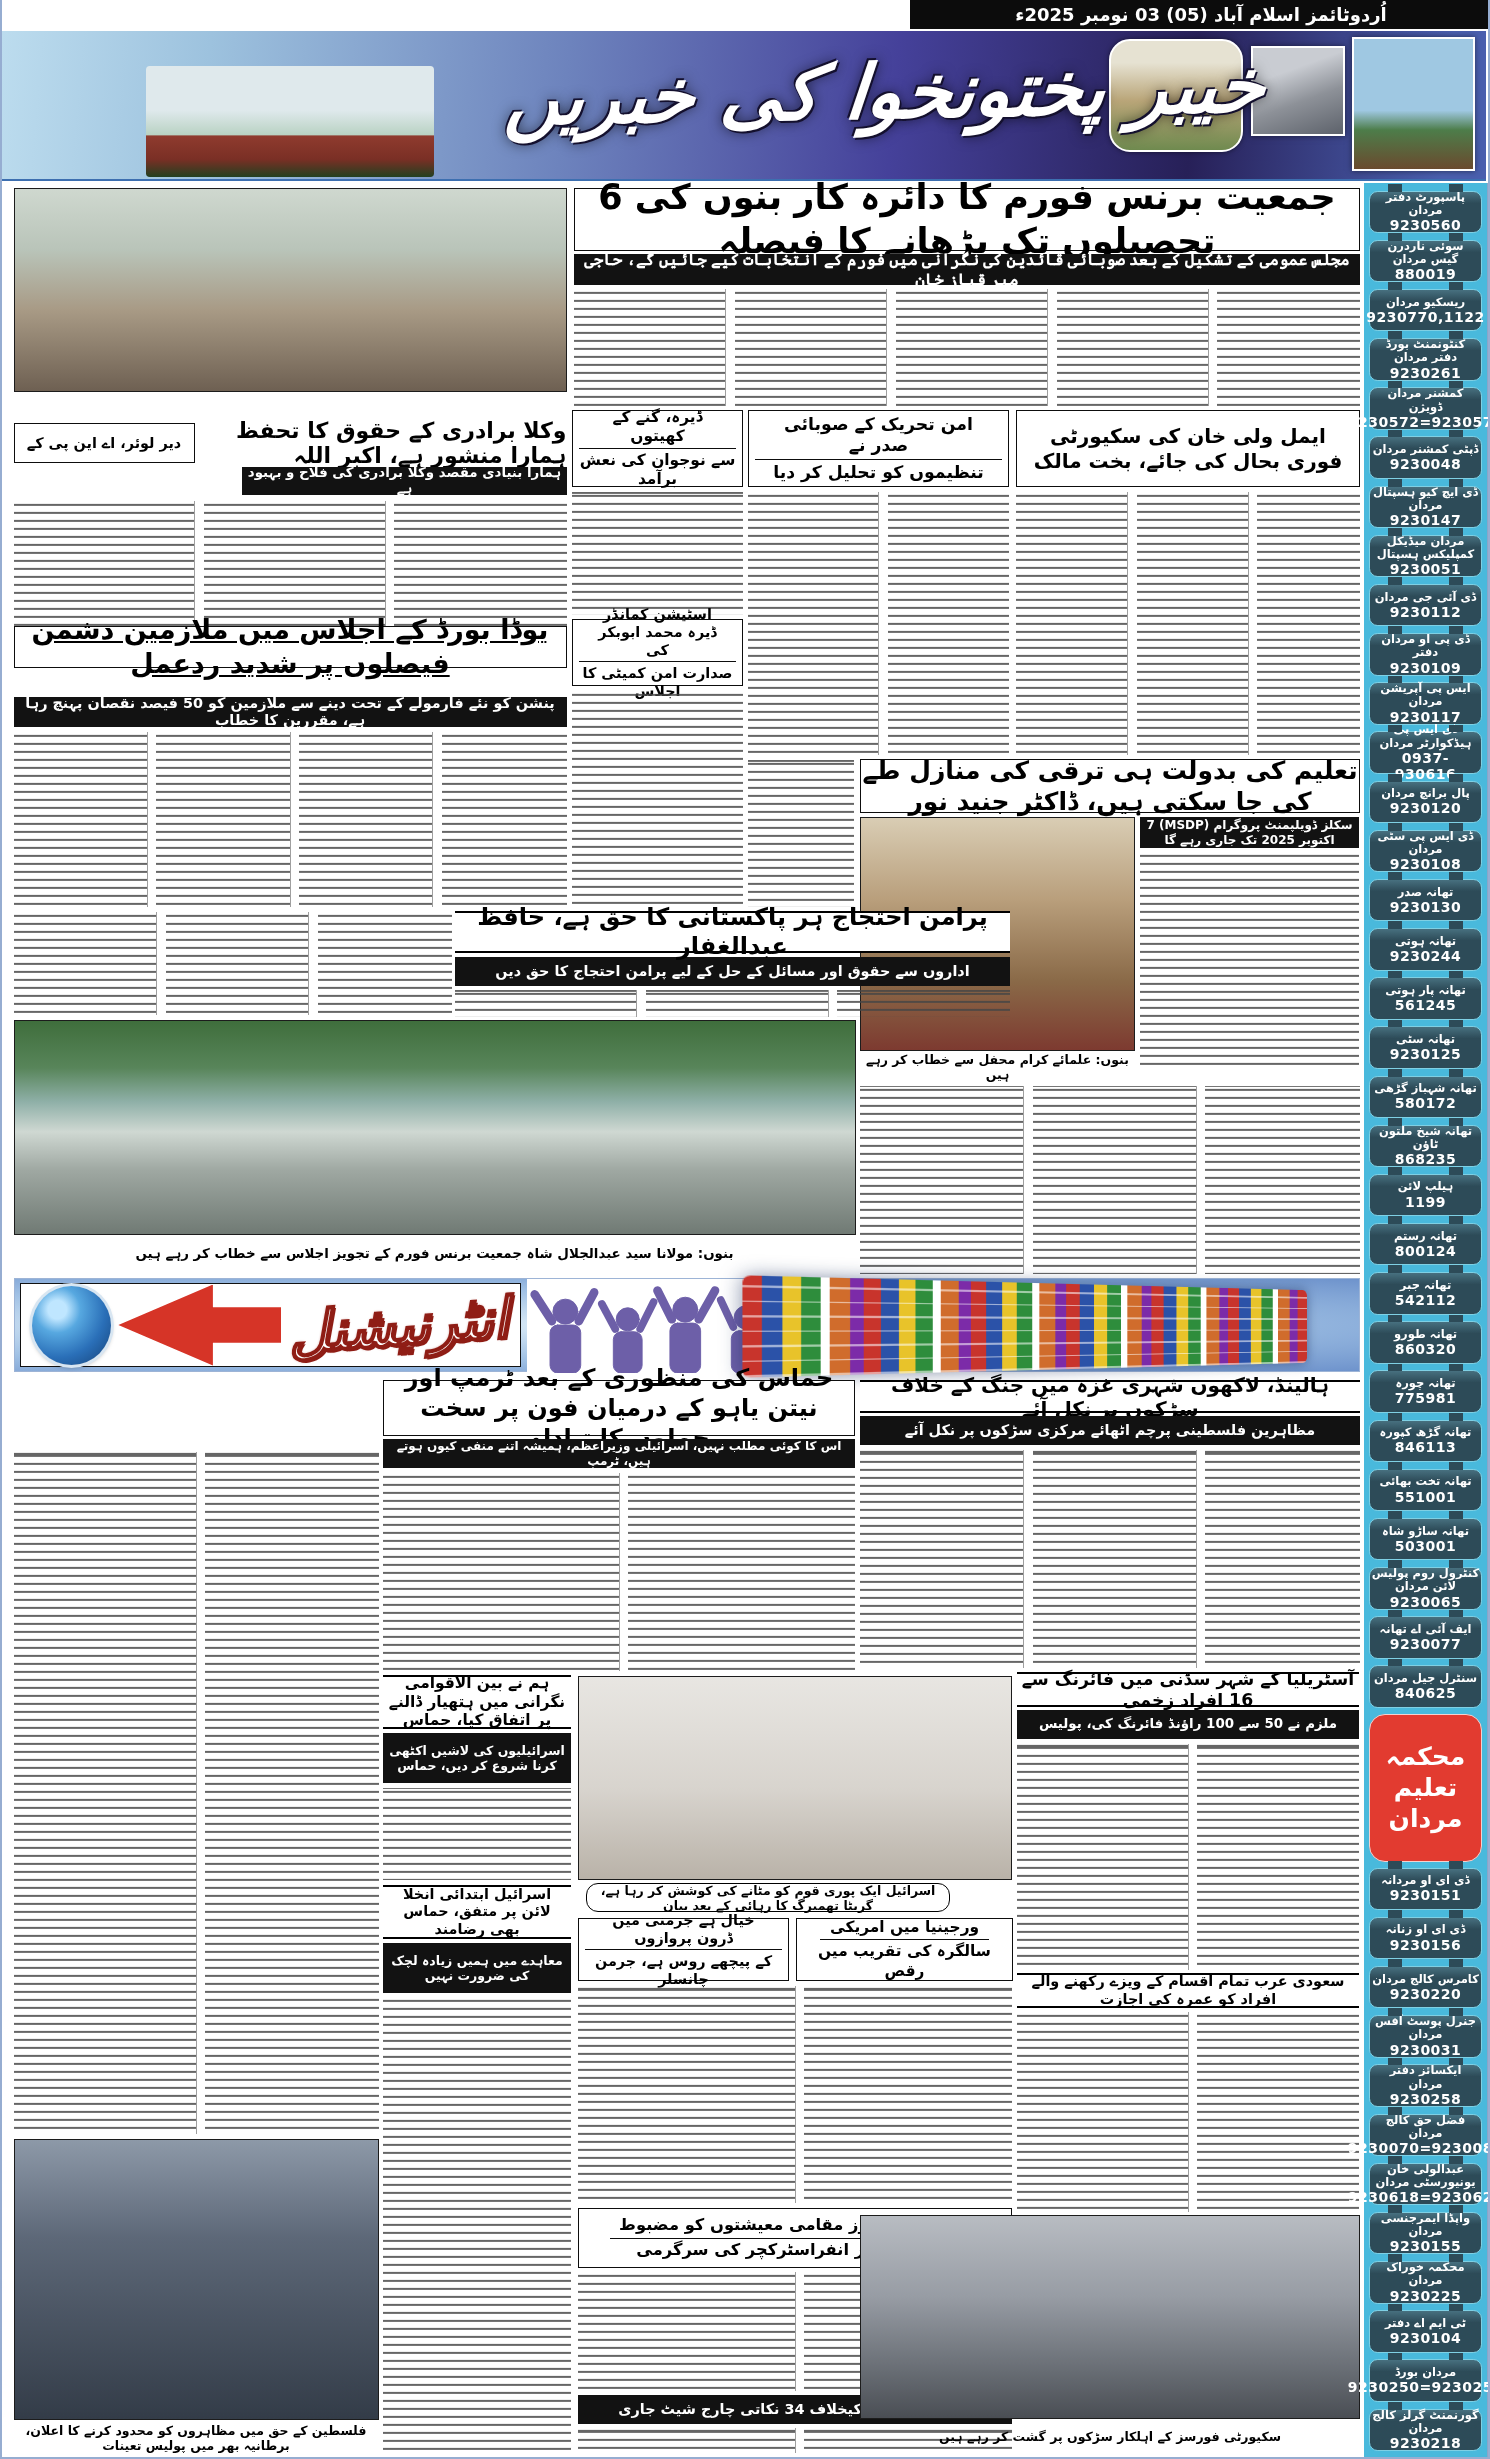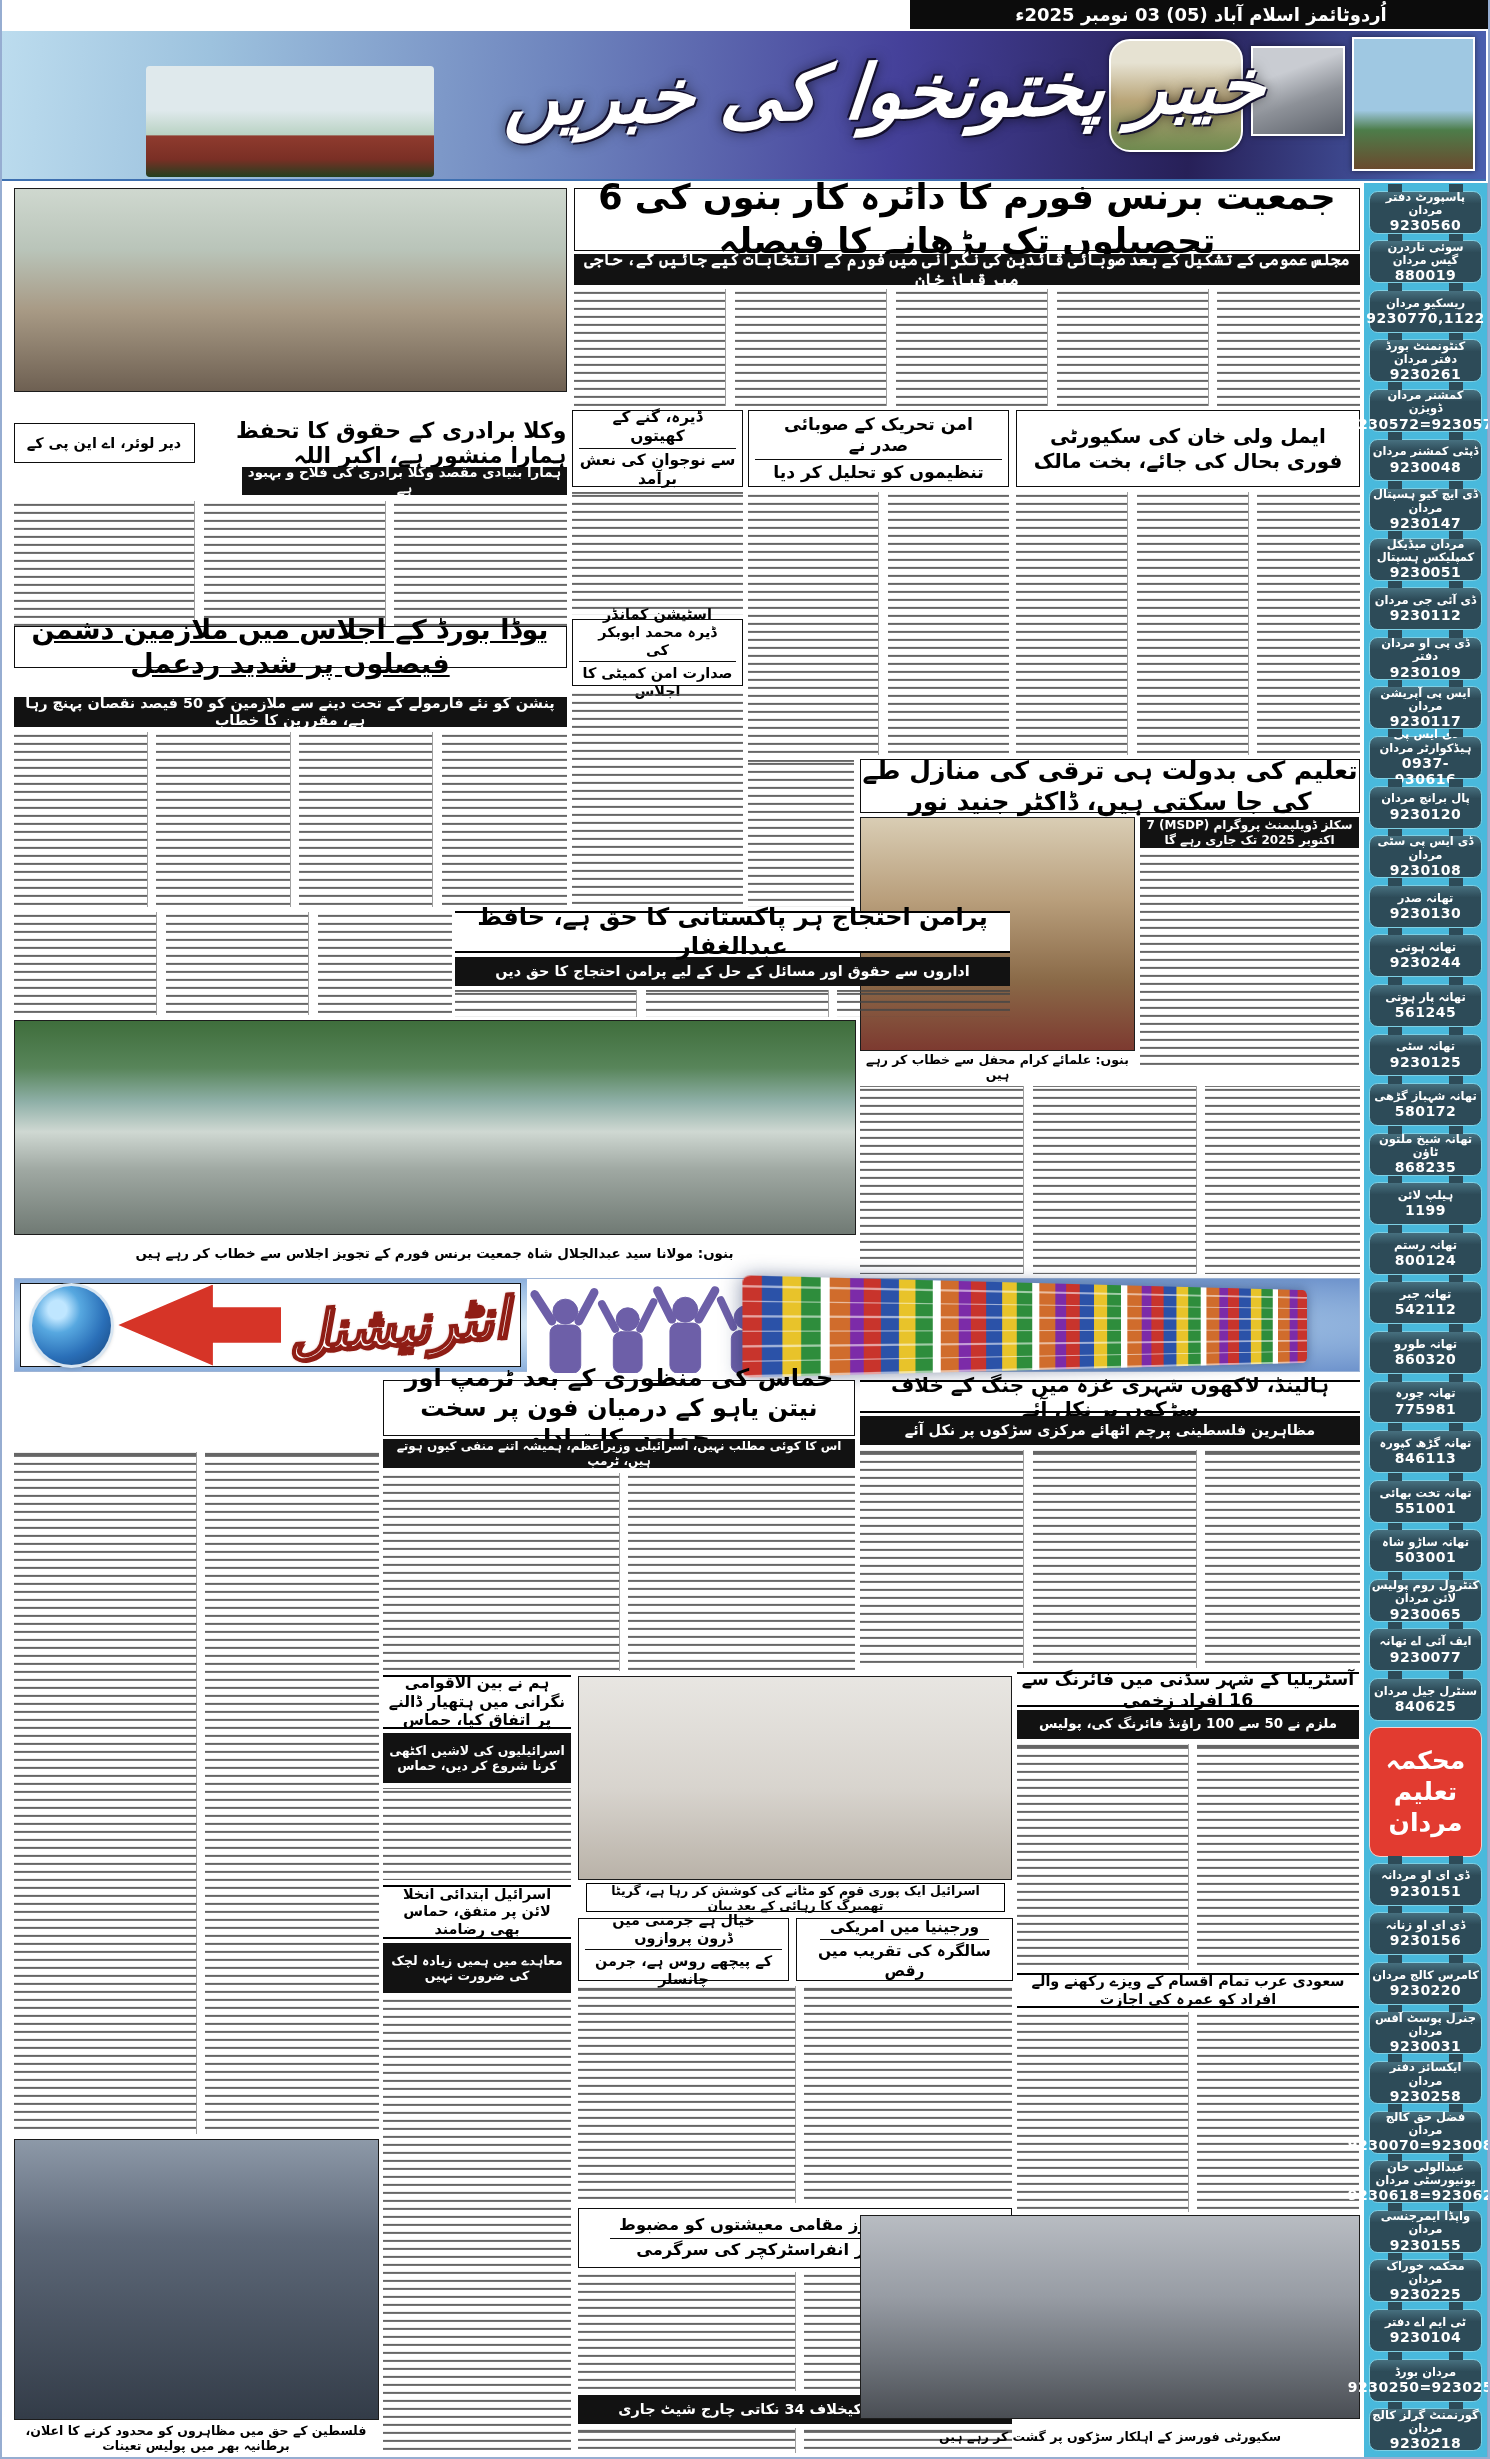--- a/index.html
+++ b/index.html
@@ -36,22 +36,22 @@
   
   .sidebar{background:#49b9dc;border-right:2.9px solid #8aa5c8;display:flex;flex-direction:column;gap:5.8px;padding:7.7px 4.8px 5.8px;}
   .sb-list{display:flex;flex-direction:column;gap:6.7px;flex:1;}
   .pbox{flex:1;position:relative;background:linear-gradient(180deg,#47707f 0%,#2d4b58 28%,#2d4b58 100%);
         border:1.9px solid #7fd0e4;border-radius:8.6px;color:#fff;display:flex;flex-direction:column;
         align-items:center;justify-content:center;text-align:center;min-height:29px;padding:1px 1.9px;}
   .pbox::before,.pbox::after{content:"";position:absolute;top:-7.7px;width:14.4px;height:7.7px;background:#2d4b58;}
   .pbox::before{right:16%;} .pbox::after{left:16%;}
   .pname{font-size:11.5px;line-height:1.15;font-weight:bold;}
   .pnum{font-size:14px;font-weight:bold;letter-spacing:0.5px;direction:ltr;}
-  .edu-banner{background:#e23b30;border:1.9px solid #f3d2cf;border-radius:11px;color:#fff;font-weight:bold;font-size:25px;
-              line-height:1.25;display:flex;align-items:center;justify-content:center;text-align:center;height:108px;flex:none;padding:10px;}
+  .edu-banner{background:#e23b30;border:1.9px solid #f3d2cf;border-radius:16px;color:#fff;font-weight:bold;font-size:25px;
+              line-height:1.25;display:flex;align-items:center;justify-content:center;text-align:center;height:108px;flex:none;padding:19px;}
   
   .intl-wrap{background:radial-gradient(ellipse at 28% 50%,#dcecf7 0%,#9fc0e4 55%,#6e93cc 100%);border:1px solid #9db4d6;display:flex;}
   .flags{background:
       repeating-linear-gradient(0deg,rgba(255,255,255,.55) 0 1.9px,transparent 1.9px 12.5px),
       repeating-linear-gradient(90deg,#c8342c 0 14.4px,#2b52a8 14.4px 29px,#e8c32a 29px 43px,#2e8d3c 43px 58px,#ffffff 58px 65px,#d06c2c 65px 81px,#7c2ba8 81px 92px);
       transform:perspective(403px) rotateY(14deg);border-radius:5.8px;box-shadow:0 0 15.4px rgba(20,40,90,.5);}
   .intl-box{background:#fff;border:1.9px solid #111;display:flex;align-items:center;justify-content:space-around;padding:0 7.7px;}
   .globe{width:79px;height:79px;border-radius:50%;
          background:radial-gradient(circle at 32% 30%,#bfe6ff 0 12%,#57a8e0 30%,#2a6fb8 62%,#143f74 100%),
                     radial-gradient(circle at 68% 55%,#3f9c4a 0 14%,transparent 15%),
@@ -243,21 +243,21 @@
     </div>
 
   <div class="abs photo" style="left:576px;top:1676px;width:434px;height:204px;
        background:linear-gradient(180deg,#e8e6e2 0%,#d8d4ce 55%,#b9b2a8 100%),
        radial-gradient(circle at 22% 42%,#6d5fa8 0 16%,transparent 17%),
        radial-gradient(circle at 22% 26%,#d8b98f 0 7%,transparent 8%),
        radial-gradient(circle at 58% 30%,#d8b084 0 7%,transparent 8%),
        radial-gradient(circle at 58% 58%,#f4f4f2 0 18%,transparent 19%),
        radial-gradient(circle at 88% 50%,#f1f1ef 0 13%,transparent 14%),
        radial-gradient(circle at 62% 92%,#2a4fa8 0 7%,transparent 8%);"></div>
-  <div class="abs caption cap-box" style="left:584px;top:1883px;width:419px;height:29px;">اسرائیل ایک پوری قوم کو مٹانے کی کوشش کر رہا ہے، گریٹا تھمبرگ کا رہائی کے بعد بیان</div>
+  <div class="abs caption cap-box" style="left:584px;top:1883px;width:364px;height:29px;border-radius:12px;">اسرائیل ایک پوری قوم کو مٹانے کی کوشش کر رہا ہے، گریٹا تھمبرگ کا رہائی کے بعد بیان</div>
 
   <div class="abs hbox hbox2" style="left:576px;top:1918px;width:211px;height:63px;font-size:14.4px;">
     <span class="l1">خیال ہے جرمنی میں ڈرون پروازوں</span>
     <span class="l2">کے پیچھے روس ہے، جرمن چانسلر</span>
   </div>
   <div class="abs hbox hbox2" style="left:794px;top:1918px;width:217px;height:63px;font-size:15.4px;">
     <span class="l1">ورجینیا میں امریکی</span>
     <span class="l2">سالگرہ کی تقریب میں رقص</span>
   </div>
   <div class="abs cols" style="left:576px;top:1986px;width:434px;height:217px;">

